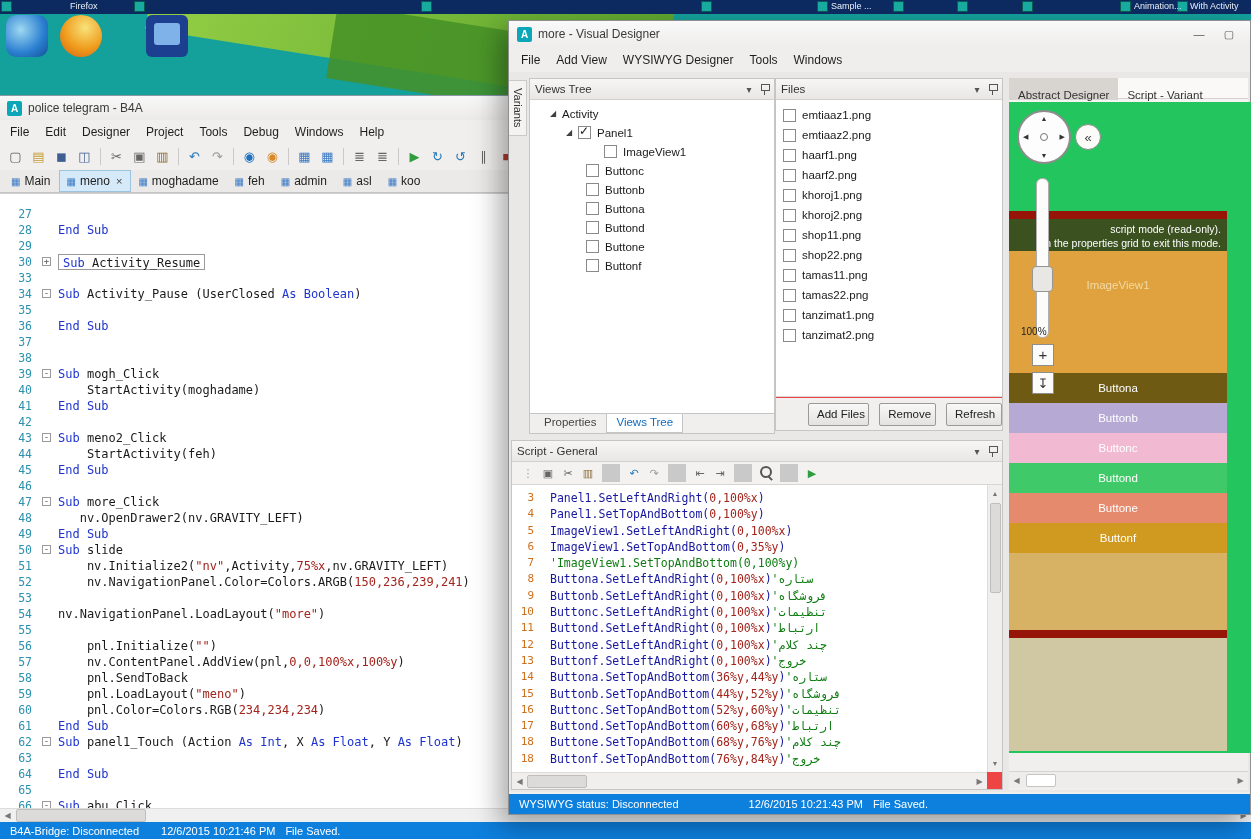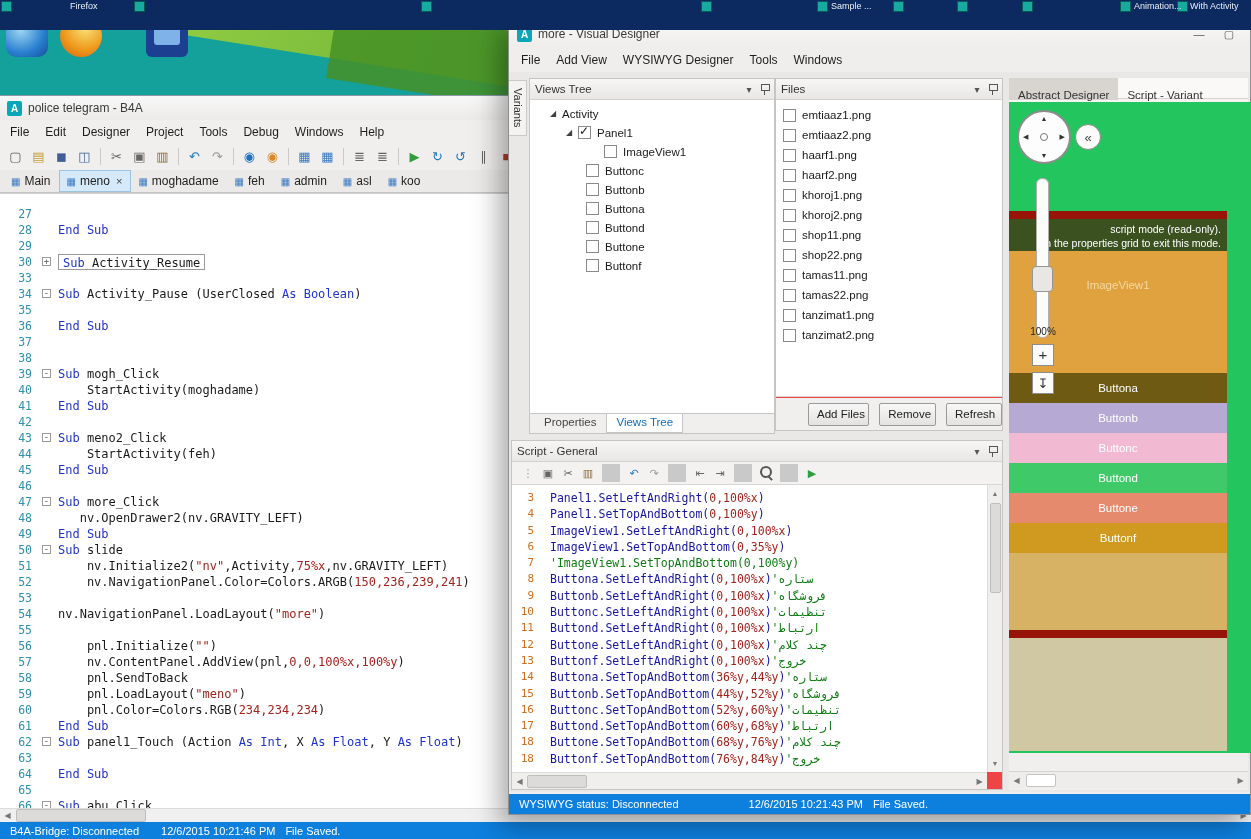--- a/index.html
+++ b/index.html
@@ -4,21 +4,21 @@
 <style>
 *{box-sizing:border-box;margin:0;padding:0}
 html,body{background:#222}
 body{width:1251px;height:839px}
 .screen{position:relative;width:1251px;height:839px;overflow:hidden;background:#14a09b;font-family:"Liberation Sans",sans-serif;font-size:12px;color:#1a1a1a}
 
 
 .green{position:absolute}
 .g1{left:150px;top:-30px;width:520px;height:100px;background:linear-gradient(100deg,#95cf45,#5ca52e);transform:rotate(9deg)}
 .g2{left:330px;top:30px;width:340px;height:75px;background:#459127;opacity:.85;transform:rotate(9deg)}
-.topstrip{position:absolute;left:0;top:0;width:1251px;height:30px;background:#0d2a60;z-index:30}
+.topstrip{position:absolute;left:0;top:0;width:1251px;height:14px;background:#0d2a60;z-index:30}
 .tsicon{position:absolute;top:1px;width:11px;height:11px;background:#17ab9f;border:1px solid #0a5a54}
 .tsitem{position:absolute;top:0;color:#e9eef6;font-size:9px;line-height:13px;white-space:nowrap}
 .deskicon{position:absolute;width:42px;height:42px;z-index:2}
 .di1{left:6px;top:15px;background:radial-gradient(circle at 35% 35%,#9fd8f2,#2a7fd0 60%,#124f96);border-radius:10px}
 .di2{left:60px;top:15px;background:radial-gradient(circle at 60% 30%,#f8e27a,#ef9c1d 55%,#d45c0e);border-radius:50%}
 .di3{left:146px;top:15px;background:#1d3f8f;border-radius:6px}
 .di3::after{content:"";position:absolute;left:8px;top:8px;width:26px;height:22px;background:#7fb2e8;border-radius:3px}
 
 
 .applogo{display:inline-block;width:15px;height:15px;background:#0ba6b8;color:#fff;font-size:10px;font-weight:bold;text-align:center;line-height:15px;border-radius:2px;margin-right:6px;flex:none}
@@ -140,21 +140,21 @@
 .na{position:absolute;font-size:7px;color:#333}
 .na.up{left:50%;top:3px;transform:translateX(-50%)}.na.up::before{content:"▲"}
 .na.down{left:50%;bottom:3px;transform:translateX(-50%)}.na.down::before{content:"▼"}
 .na.left{left:4px;top:50%;transform:translateY(-50%)}.na.left::before{content:"◀"}
 .na.right{right:4px;top:50%;transform:translateY(-50%)}.na.right::before{content:"▶"}
 .nc{position:absolute;left:50%;top:50%;width:8px;height:8px;border:1px solid #777;border-radius:50%;transform:translate(-50%,-50%)}
 .backcircle{position:absolute;left:66px;top:22px;width:26px;height:26px;border-radius:50%;background:#fbfbfa;border:1px solid #8d8d8d;display:flex;align-items:center;justify-content:center;color:#444;z-index:6}
 .backcircle::before{content:"«";font-size:13px}
 .slider-track{position:absolute;left:27px;top:76px;width:13px;height:160px;background:#fcfcfb;border:1px solid #b0aeac;border-radius:6px;z-index:5}
 .slider-thumb{position:absolute;left:23px;top:164px;width:21px;height:26px;background:#e9e7e4;border:1px solid #979593;border-radius:4px;z-index:6}
-.zoomlabel{position:absolute;left:12px;top:224px;width:44px;text-align:center;font-size:10px;color:#222;z-index:6}
+.zoomlabel{position:absolute;left:12px;top:224px;width:44px;font-size:10px;color:#222;z-index:6}
 .sqbtn{position:absolute;left:23px;width:22px;height:22px;background:#fbfbfa;border:1px solid #8d8d8d;display:flex;align-items:center;justify-content:center;color:#333;z-index:6}
 .plusbtn{top:242px}.plusbtn::before{content:"+";font-size:15px;margin-top:-2px}
 .exportbtn{top:270px}.exportbtn::before{content:"↧";font-size:13px}
 .cvscroll{position:absolute;right:5px;top:0;width:16px;height:651px;background:#f2f1ef;border-left:1px solid #dddbd9;display:flex;flex-direction:column;align-items:center;padding:1px 0}
 .cvscroll .sarr{font-size:7px}
 .cvscroll .sarr.up::before{content:"▲"}
 .cvscroll .sarr.down::before{content:"▼"}
 .cvscroll .sthumbv{flex:none;height:60px;margin:2px 0}
 .cvscroll .sarr.down{margin-top:auto}
 .rhscroll{position:absolute;left:0;top:693px;width:239px;height:17px;background:#efedeb;border-top:1px solid #d5d3d1;display:flex;align-items:center}

